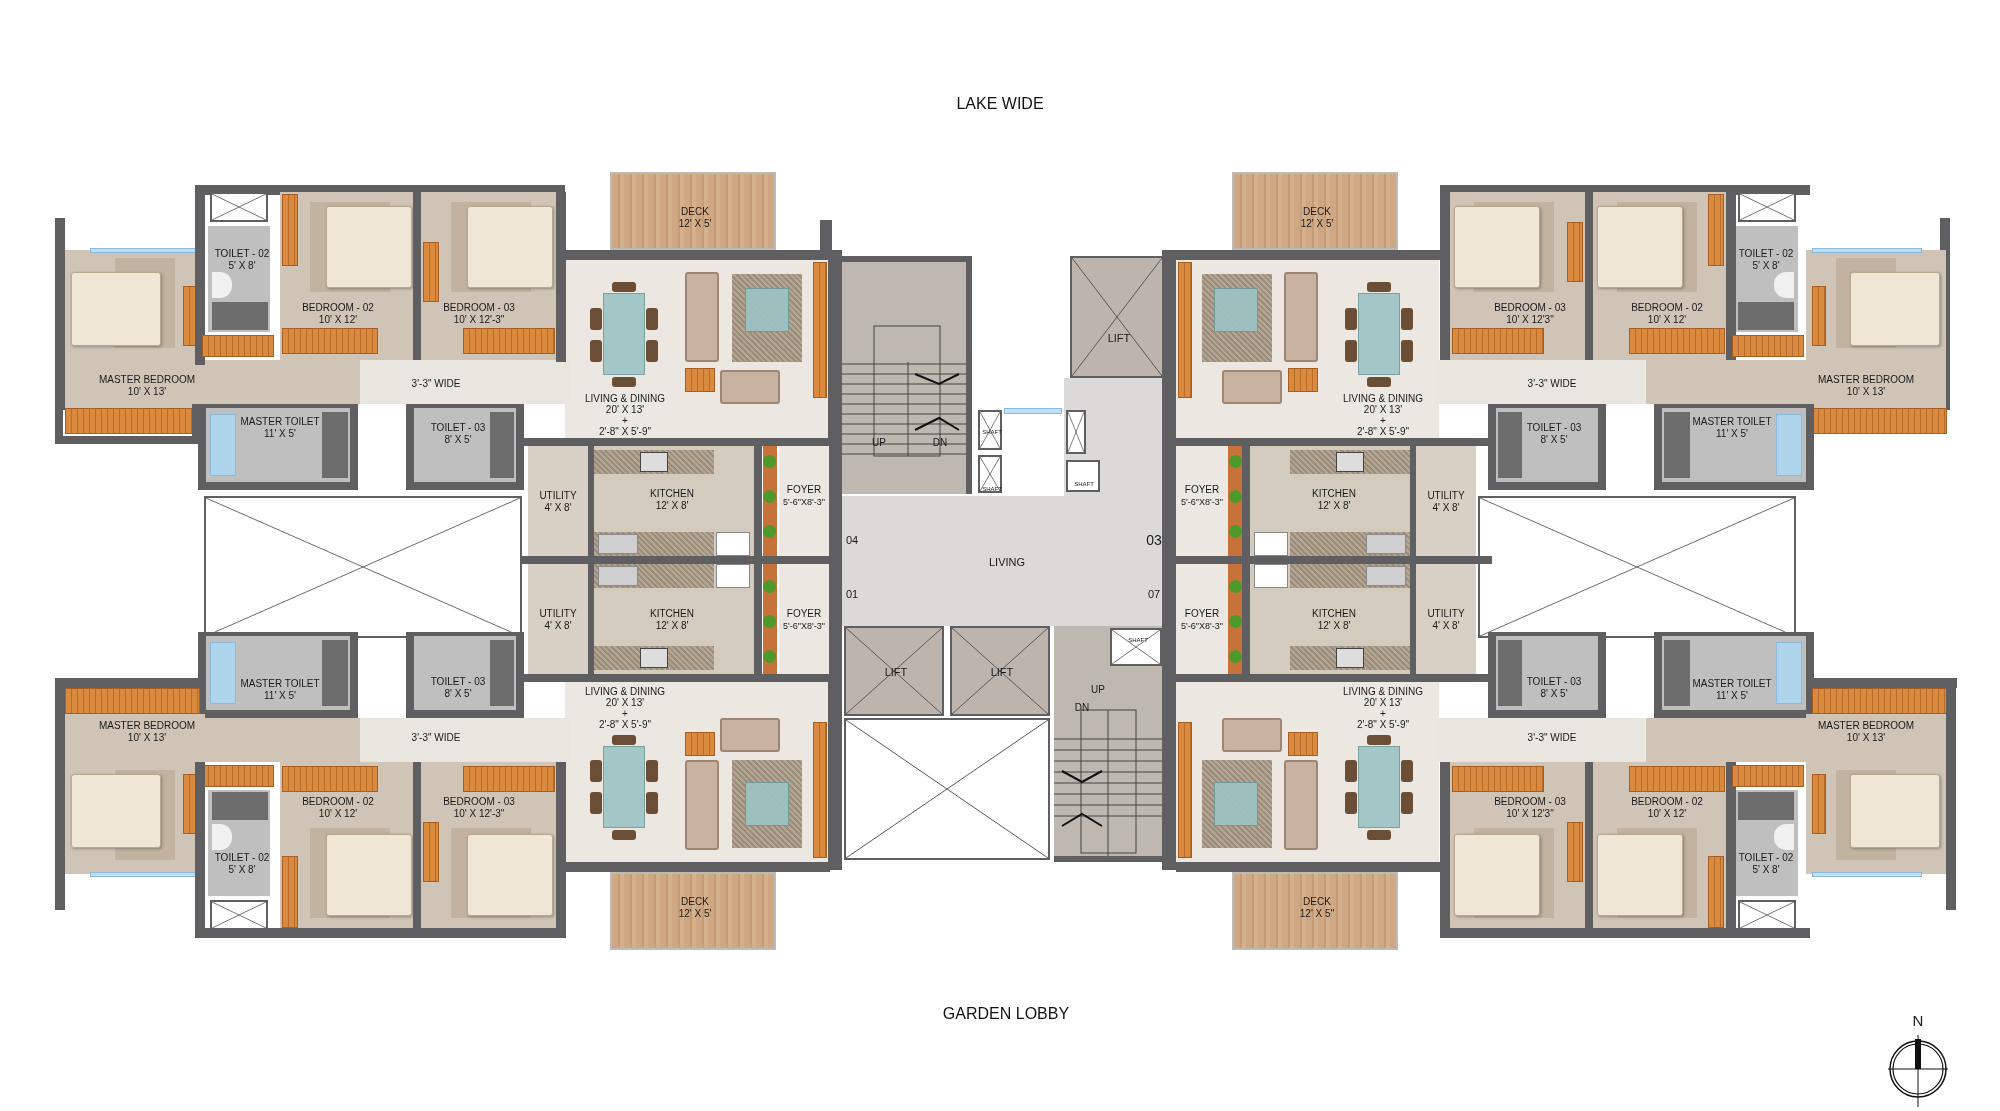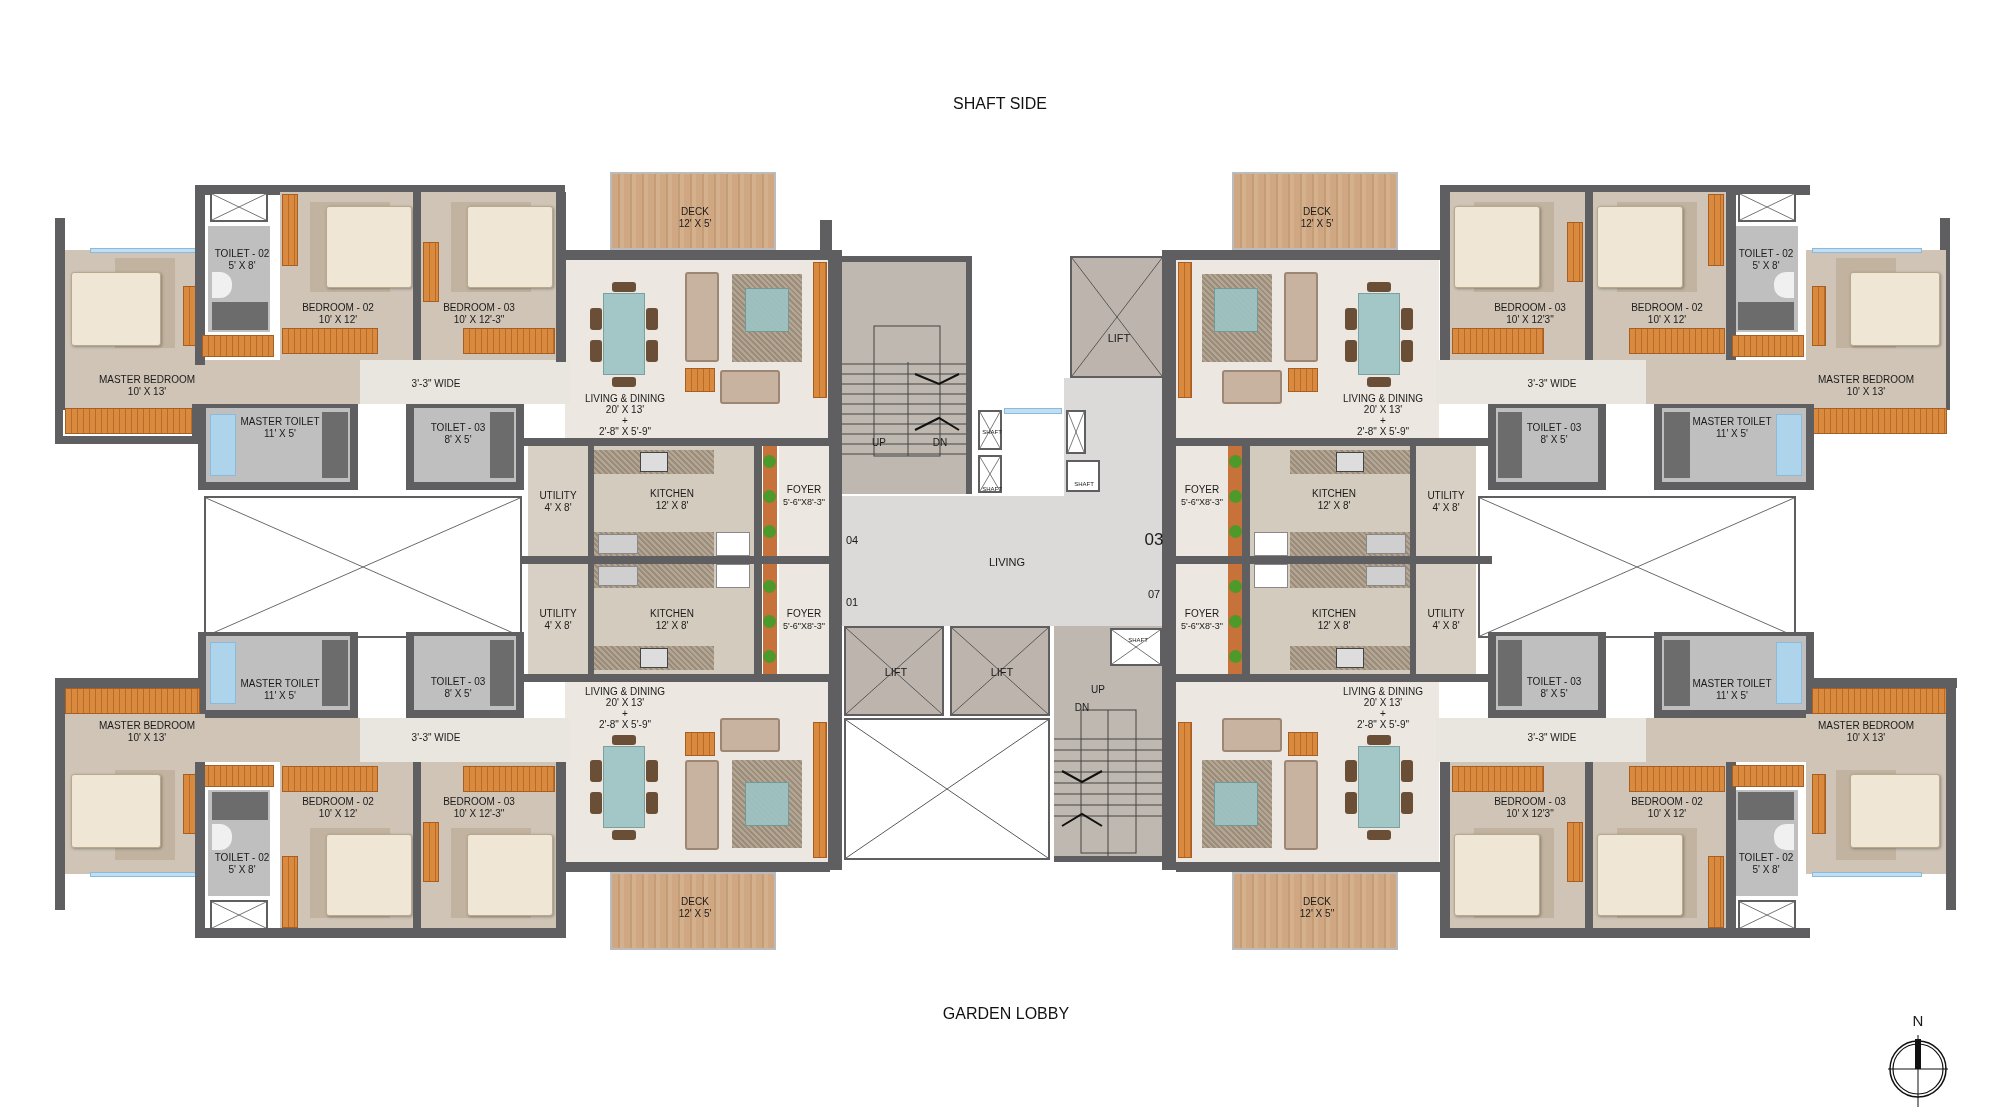--- a/index.html
+++ b/index.html
@@ -27,21 +27,21 @@
   .window { background:#bfe0f4; border:1px solid #8cbad8; }
   .plant { background:#4d9a2a; border-radius:50%; }
   .planter { background:#c6723a; }
   .label { position:absolute; text-align:center; color:#1a1a1a; font-size:10px; line-height:12px; white-space:pre; transform:translateX(-50%); }
   .label.big { font-size:16px; line-height:18px; color:#111; }
   .xbox svg { width:100%; height:100%; display:block; }
 </style>
 </head>
 <body>
 
-<div class="label big" style="left:1000px;top:95px;">SHAFT SIDE</div>
+<div class="label big" style="left:1000px;top:95px;">LAKE WIDE</div>
 <div class="label big" style="left:1006px;top:1005px;">GARDEN LOBBY</div>
 
 <div class="abs" style="left:1888px;top:1015px;width:60px;height:90px;">
   <div class="label" style="left:30px;top:0;font-size:15px;">N</div>
   <svg width="60" height="80" style="position:absolute;left:0;top:16px;" viewBox="0 0 60 80">
     <circle cx="30" cy="38" r="28" fill="none" stroke="#111" stroke-width="1.5"></circle>
     <circle cx="30" cy="38" r="25" fill="none" stroke="#111" stroke-width="1.2"></circle>
     <line x1="0" y1="38" x2="60" y2="38" stroke="#111" stroke-width="1"></line>
     <line x1="30" y1="4" x2="30" y2="76" stroke="#111" stroke-width="1"></line>
     <rect x="27" y="8" width="6" height="30" fill="#111"></rect>
@@ -104,22 +104,22 @@
       <line x1="20" y1="0" x2="0" y2="44" stroke="#666"></line>
     </svg>
 </div>
 <div class="abs" style="left:1066px;top:460px;width:34px;height:32px;background:#fff;border:2px solid #5f5f61;">
   <div class="label" style="left:16px;top:16px;font-size:6px;">SHAFT</div>
 </div>
 
 <div class="abs lobby" style="left:842px;top:496px;width:320px;height:130px;">
   <div class="label" style="left:165px;top:60px;font-size:11px;">LIVING</div>
   <div class="label" style="left:10px;top:38px;font-size:11px;">04</div>
-  <div class="label" style="left:10px;top:100px;font-size:11px;">01</div>
-  <div class="label" style="left:312px;top:38px;font-size:17px;">03</div>
+  <div class="label" style="left:10px;top:92px;font-size:11px;">01</div>
+  <div class="label" style="left:312px;top:38px;font-size:14px;">03</div>
   <div class="label" style="left:312px;top:92px;font-size:11px;">07</div>
 </div>
 
 <div class="abs lift xbox" style="left:844px;top:626px;width:100px;height:90px;">
   <svg viewBox="0 0 100 90" preserveAspectRatio="none">
       <line x1="0" y1="0" x2="100" y2="90" stroke="#555"></line>
       <line x1="100" y1="0" x2="0" y2="90" stroke="#555"></line>
     </svg>
   <div class="label" style="left:50px;top:38px;font-size:11px;">LIFT</div>
 </div>

